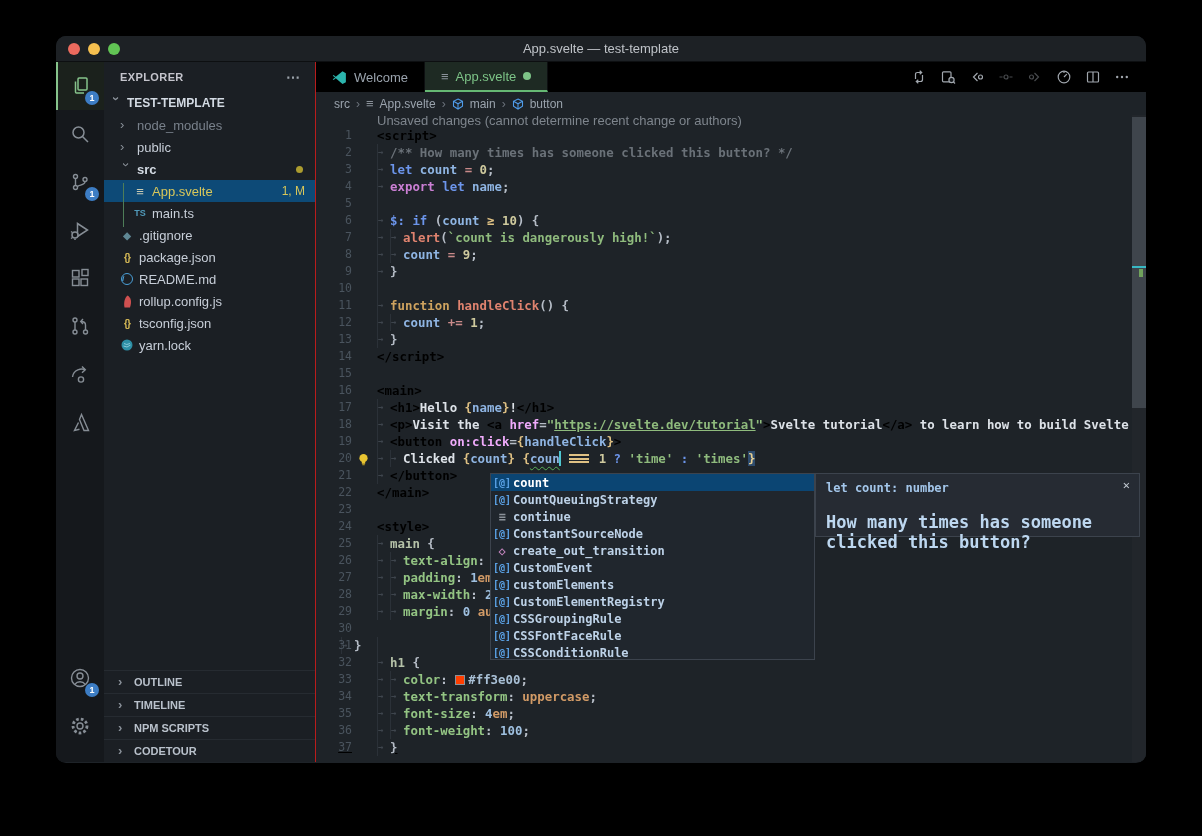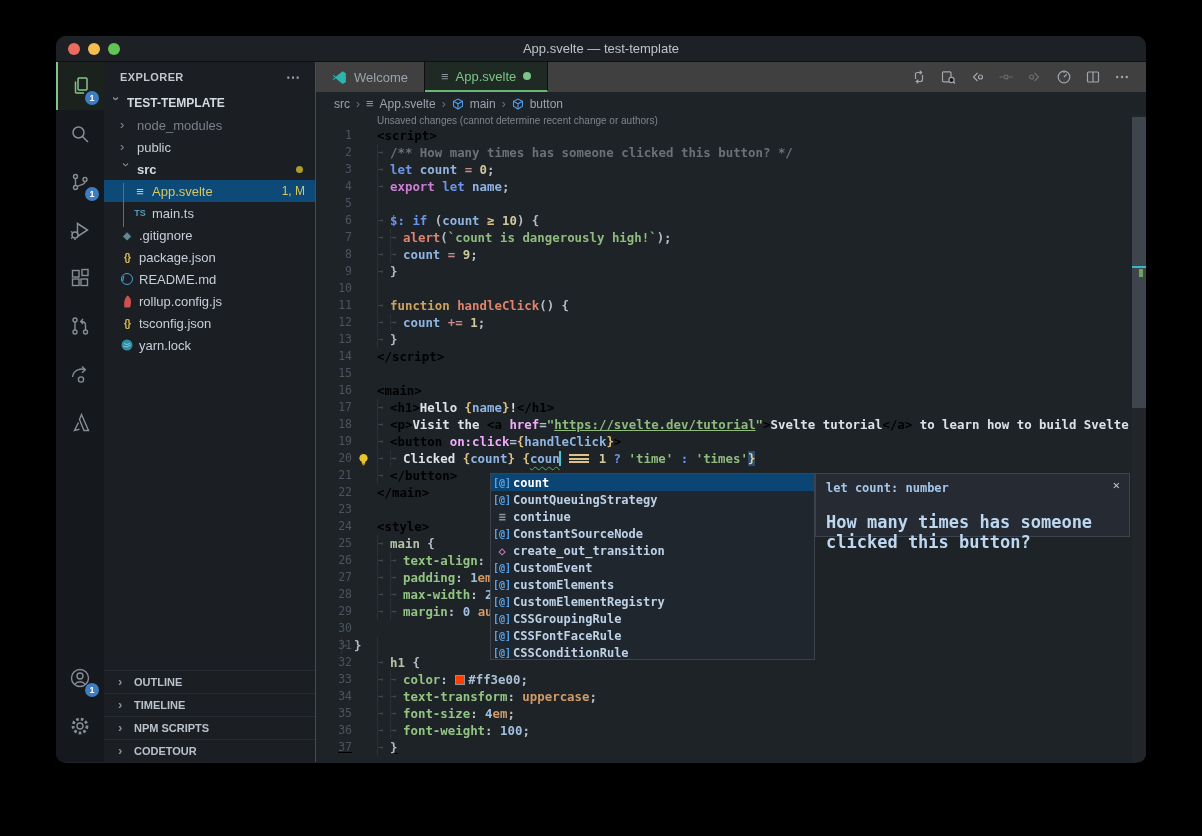--- a/index.html
+++ b/index.html
@@ -39,34 +39,34 @@
   .fi-ts{color:#519aba;font-size:9px;}
   .fi-git{color:#5f8794;font-size:10px;}
   .fi-json{color:#d7ba56;font-size:10px;letter-spacing:-1px;}
   .fi-info{color:#4a9fd8;border:1px solid #4a9fd8;border-radius:50%;width:10px;height:10px;font-size:8px;font-style:italic;line-height:10px;}
   .treeguide{position:absolute;left:19px;top:121px;width:1px;height:44px;background:#4e7d58;}
   .sections{position:absolute;left:0;right:0;bottom:0;}
   .sect{height:22px;border-top:1px solid #262b31;display:flex;align-items:center;gap:6px;font-size:11px;font-weight:bold;color:#b9c1cb;padding-left:14px;}
   .sect .chev{width:10px;}
   
   .editor{flex:1;display:flex;flex-direction:column;background:#1e2328;position:relative;min-width:0;}
-  .tabbar{height:30px;background:#404040;display:flex;align-items:stretch;flex:none;}
+  .tabbar{height:30px;background:#000000;display:flex;align-items:stretch;flex:none;}
   .tab{display:flex;align-items:center;gap:7px;padding:0 16px;font-size:13px;color:#9aa3ad;border-right:1px solid #0d0f11;box-sizing:border-box;}
   .tab.active{background:#1e2a23;color:#7dc487;border-bottom:2px solid #66b874;}
   .tabdot{width:8px;height:8px;border-radius:50%;background:#7dc487;}
   .ticon-svelte{color:#8a9199;font-size:13px;font-weight:bold;}
   .actions{margin-left:auto;display:flex;align-items:center;gap:13px;padding-right:16px;}
   .eact{color:#a0a6ad;display:flex;}
   .eact.dim{opacity:.45;}
   .breadcrumbs{height:23px;display:flex;align-items:center;gap:6px;padding-left:18px;font-size:12px;color:#9aa3ad;flex:none;}
   .bsep{color:#6b727b;font-size:12px;}
   .bico{display:flex;}
   
   .codearea{position:relative;flex:1;font-family:"DejaVu Sans Mono",monospace;font-size:12.4px;font-weight:600;overflow:hidden;}
-  .annotation{position:absolute;left:61px;top:0;height:12px;line-height:12px;font-size:10px;font-weight:400;color:#7e858d;font-family:"Liberation Sans",sans-serif;white-space:nowrap;}
+  .annotation{position:absolute;left:61px;top:0;height:12px;line-height:12px;font-size:13px;font-weight:400;color:#7e858d;font-family:"Liberation Sans",sans-serif;white-space:nowrap;}
   .code-line{position:absolute;left:0;right:16px;height:17px;line-height:17px;display:flex;white-space:pre;}
   .gut{width:36px;text-align:right;color:#4a545e;font-size:11.5px;font-weight:400;flex:none;}
   .lc{padding-left:25px;white-space:pre;}
   .indent{display:inline-block;width:13px;height:17px;border-left:1px solid #2b3138;box-sizing:border-box;color:#3e454d;font-size:9px;vertical-align:top;}
   .kw{color:#6c95eb}.kw2{color:#cb7fd4}.kwf{color:#cfa35f}.fname,.fn{color:#e0836f}
   .var{color:#8fb5e3}
   .varsq{color:#8fb5e3;text-decoration:underline wavy #58b058 1px;text-underline-offset:3px;}
   .num{color:#cfca9e}.str{color:#8fbb7d}.strlink{color:#8fbb7d;text-decoration:underline;}
   .op{color:#c98a8a}.op2{color:#dfc184}
   .brace{color:#dfc184}.bracehl{color:#e8cf92;background:rgba(58,110,165,.55);}
@@ -83,21 +83,21 @@
   .tickc{position:absolute;left:0;right:0;top:151px;height:2px;background:#38b8c4;}
   .tickm{position:absolute;left:7px;top:154px;width:4px;height:8px;background:#70a25c;}
   
   .suggest{position:absolute;left:174px;top:358px;width:325px;height:187px;background:#20262d;border:1px solid #3c434d;box-sizing:border-box;z-index:6;overflow:hidden;}
   .srow{height:17px;display:flex;align-items:center;font-size:12px;font-weight:600;color:#bdd2e8;font-family:"DejaVu Sans Mono",monospace;white-space:pre;}
   .srow.selected{background:#0b4573;color:#fff;}
   .si{width:22px;flex:none;text-align:center;}
   .si-var{color:#5ba3e8;font-size:10px;}
   .si-kw{color:#8a9199;font-size:12px;}
   .si-fn{color:#c586c0;font-size:12px;}
-  .details{position:absolute;left:499px;top:358px;right:16px;height:64px;background:#262b33;border:1px solid #3c434d;box-sizing:border-box;z-index:6;}
+  .details{position:absolute;left:499px;top:358px;right:6px;height:64px;background:#262b33;border:1px solid #3c434d;box-sizing:border-box;z-index:6;}
   .sig{position:absolute;left:10px;top:7px;font-family:"DejaVu Sans Mono",monospace;font-size:12px;font-weight:600;color:#a3c6ea;}
   .doc{position:absolute;left:10px;top:38px;font-size:17px;color:#bdd7f0;}
   .dclose{position:absolute;right:9px;top:4px;color:#c3cad2;font-size:12px;cursor:default;}
 </style>
 </head>
 <body>
 
 <div class="stage">
   <div class="window">
 

